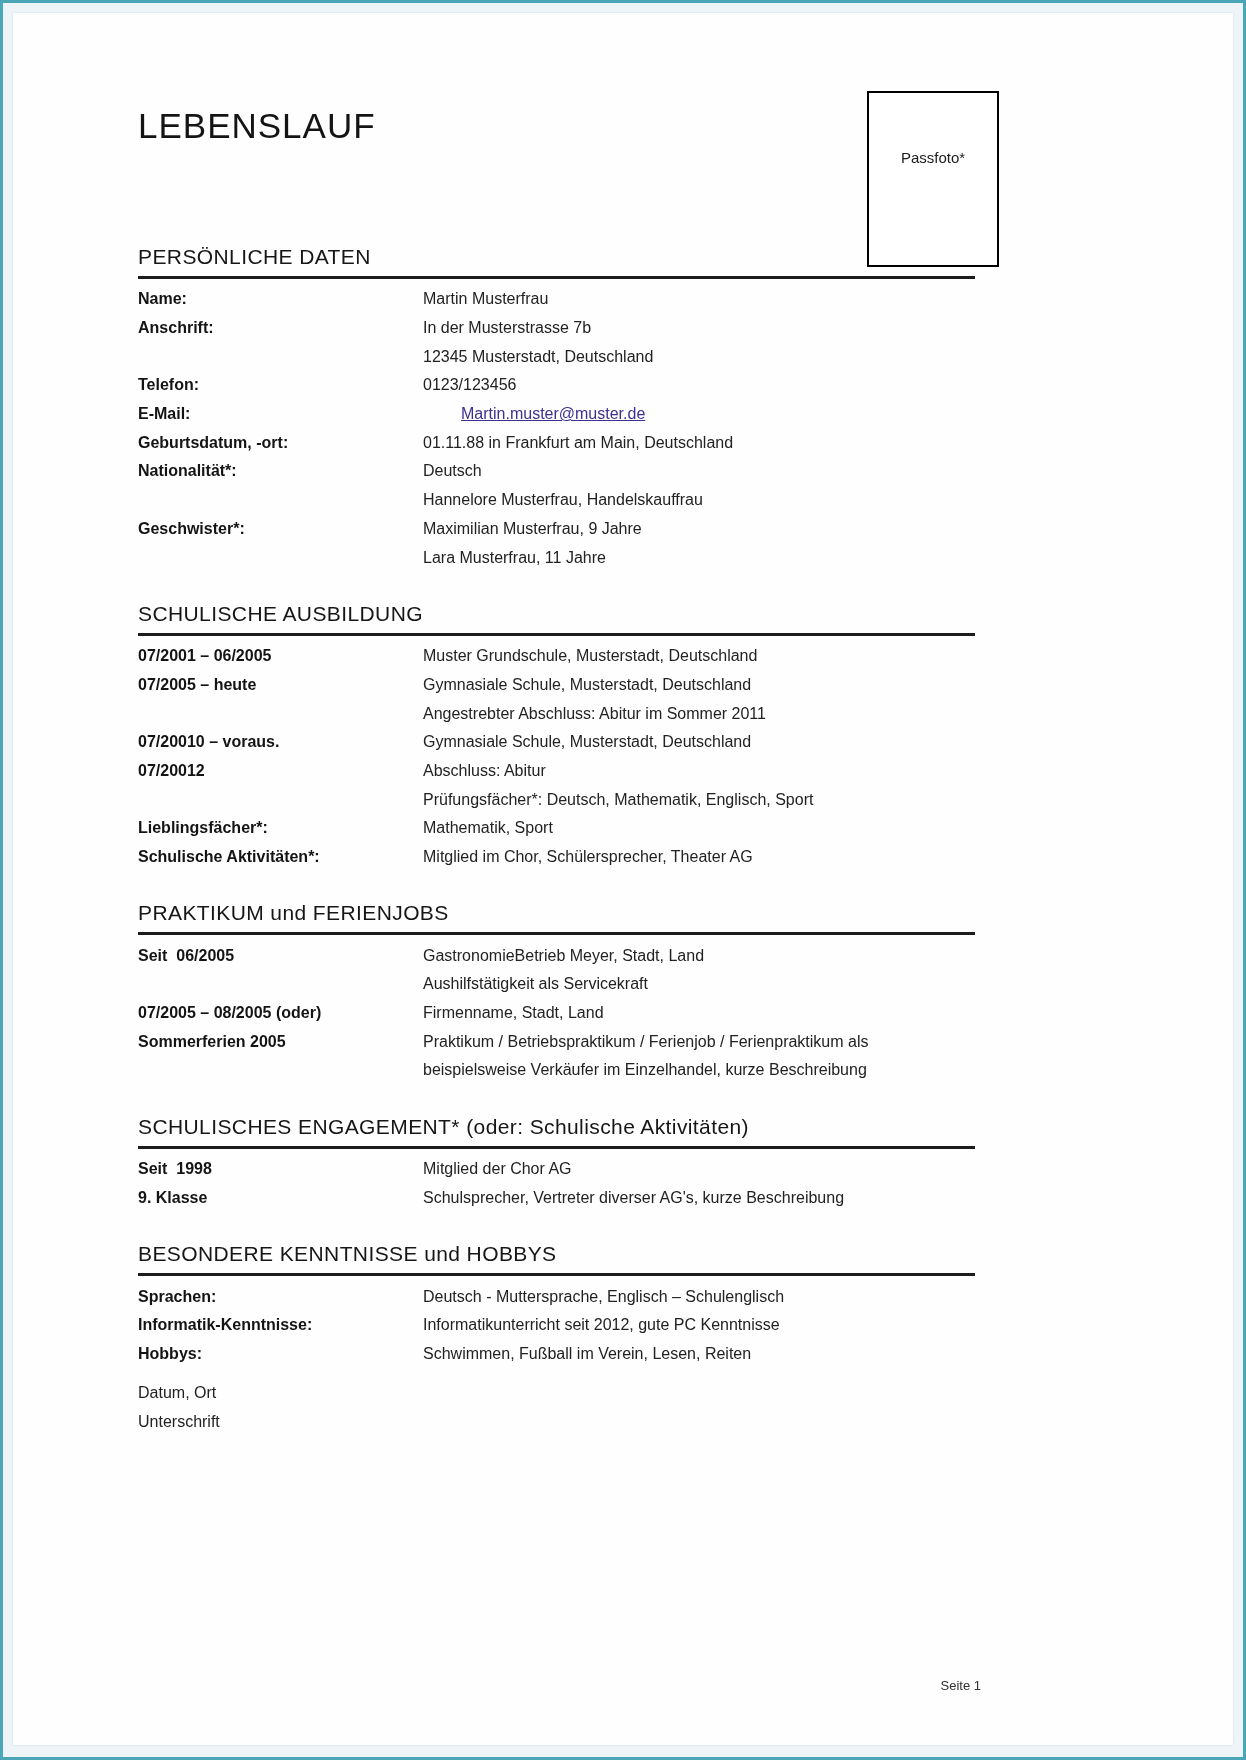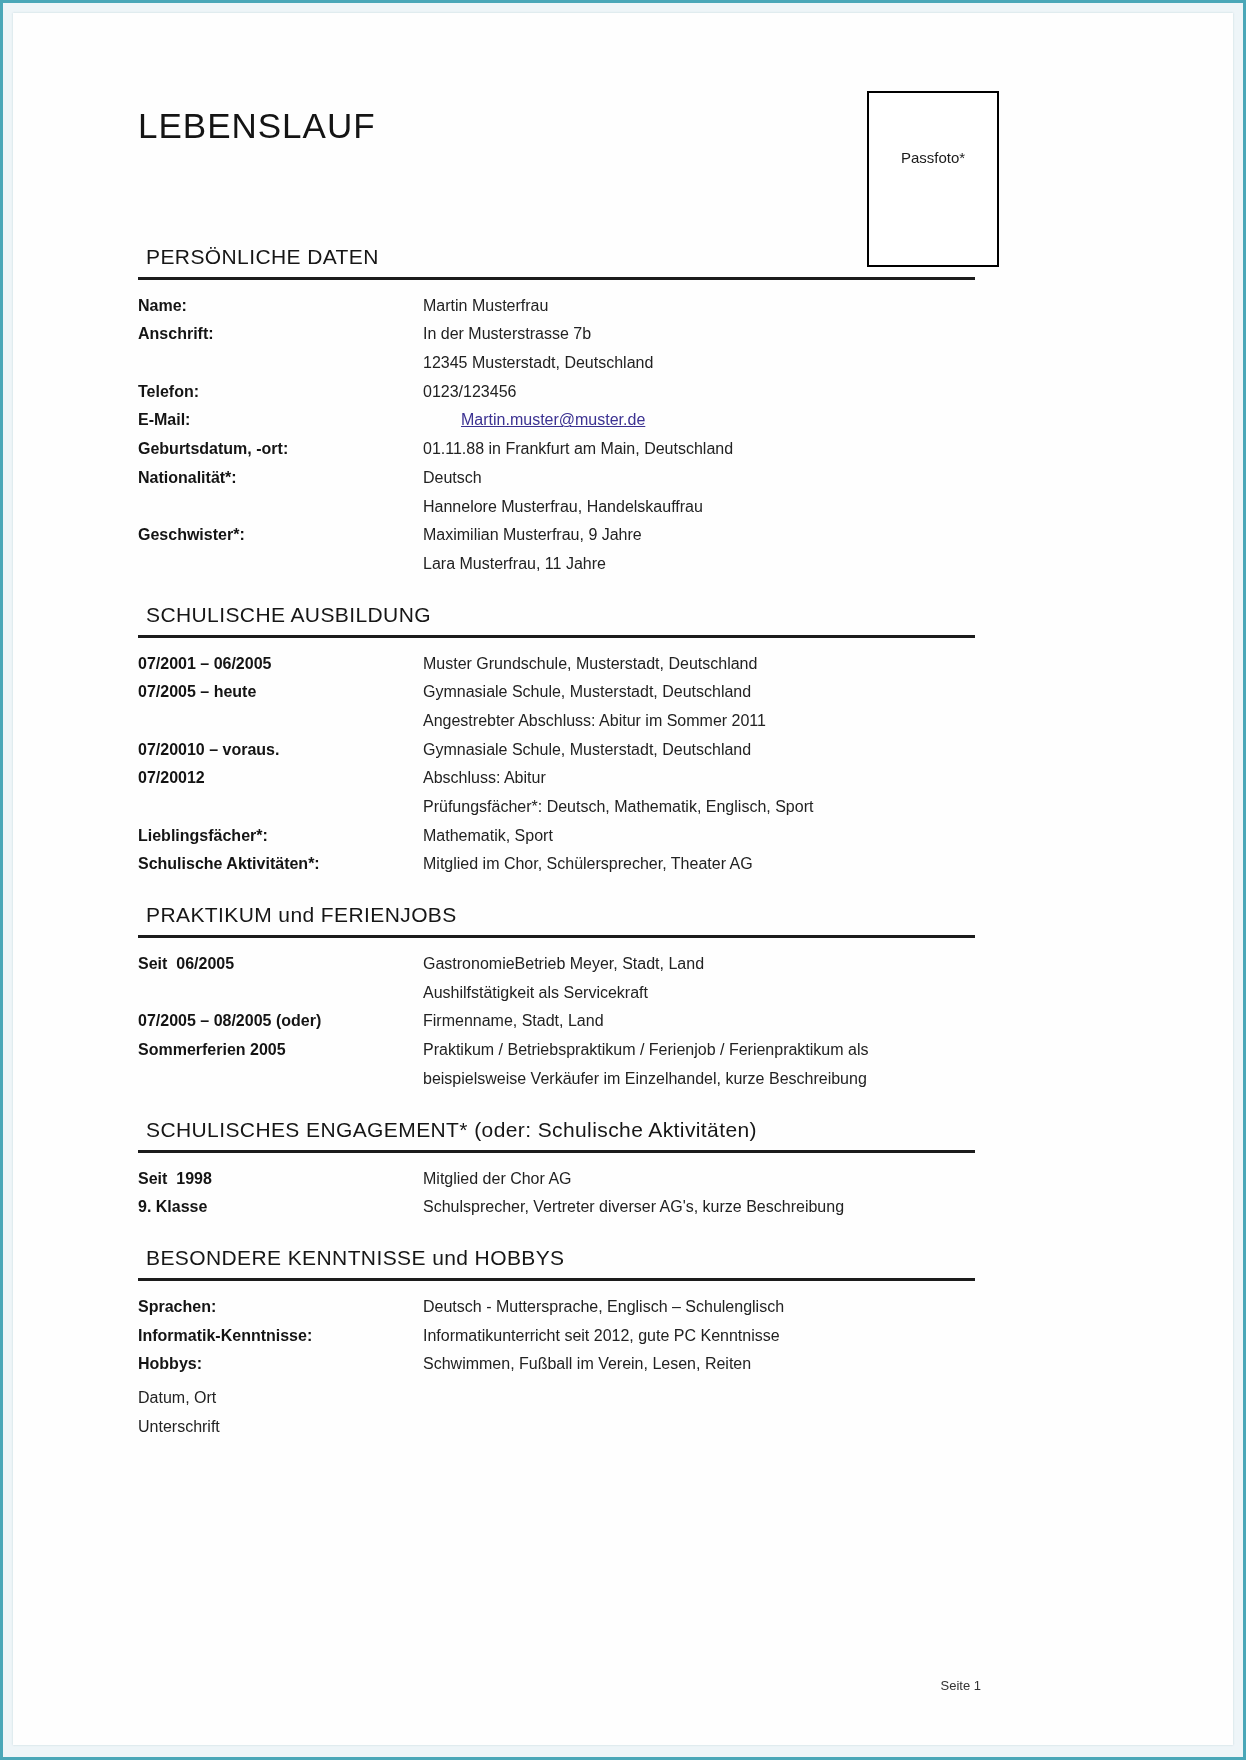--- a/index.html
+++ b/index.html
@@ -46,38 +46,38 @@
   }
   .passfoto-box span {
     display: inline-block;
     margin-top: 56px;
     font-size: 15px;
     color: #1b1b1b;
   }
   .section { margin-top: 30px; }
   .section.first { margin-top: 102px; }
   h2.section-heading {
-    margin: 8px;
+    margin: 0;
     font-size: 21px;
     font-weight: 400;
     letter-spacing: 0.4px;
     line-height: 24px;
     color: #161616;
     white-space: pre-wrap;
   }
   .rule {
     margin-top: 7px;
     height: 0;
     border-top: 3px solid #1c1c1c;
   }
   .rows { margin-top: 6px; }
   .line {
     display: flex;
     height: 28.7px;
-    align-items: flex-end;
+    align-items: center;
   }
   .line .label {
     width: 285px;
     flex: 0 0 285px;
     font-weight: 700;
     font-size: 16px;
     white-space: pre-wrap;
     color: #141414;
   }
   .line .value {

